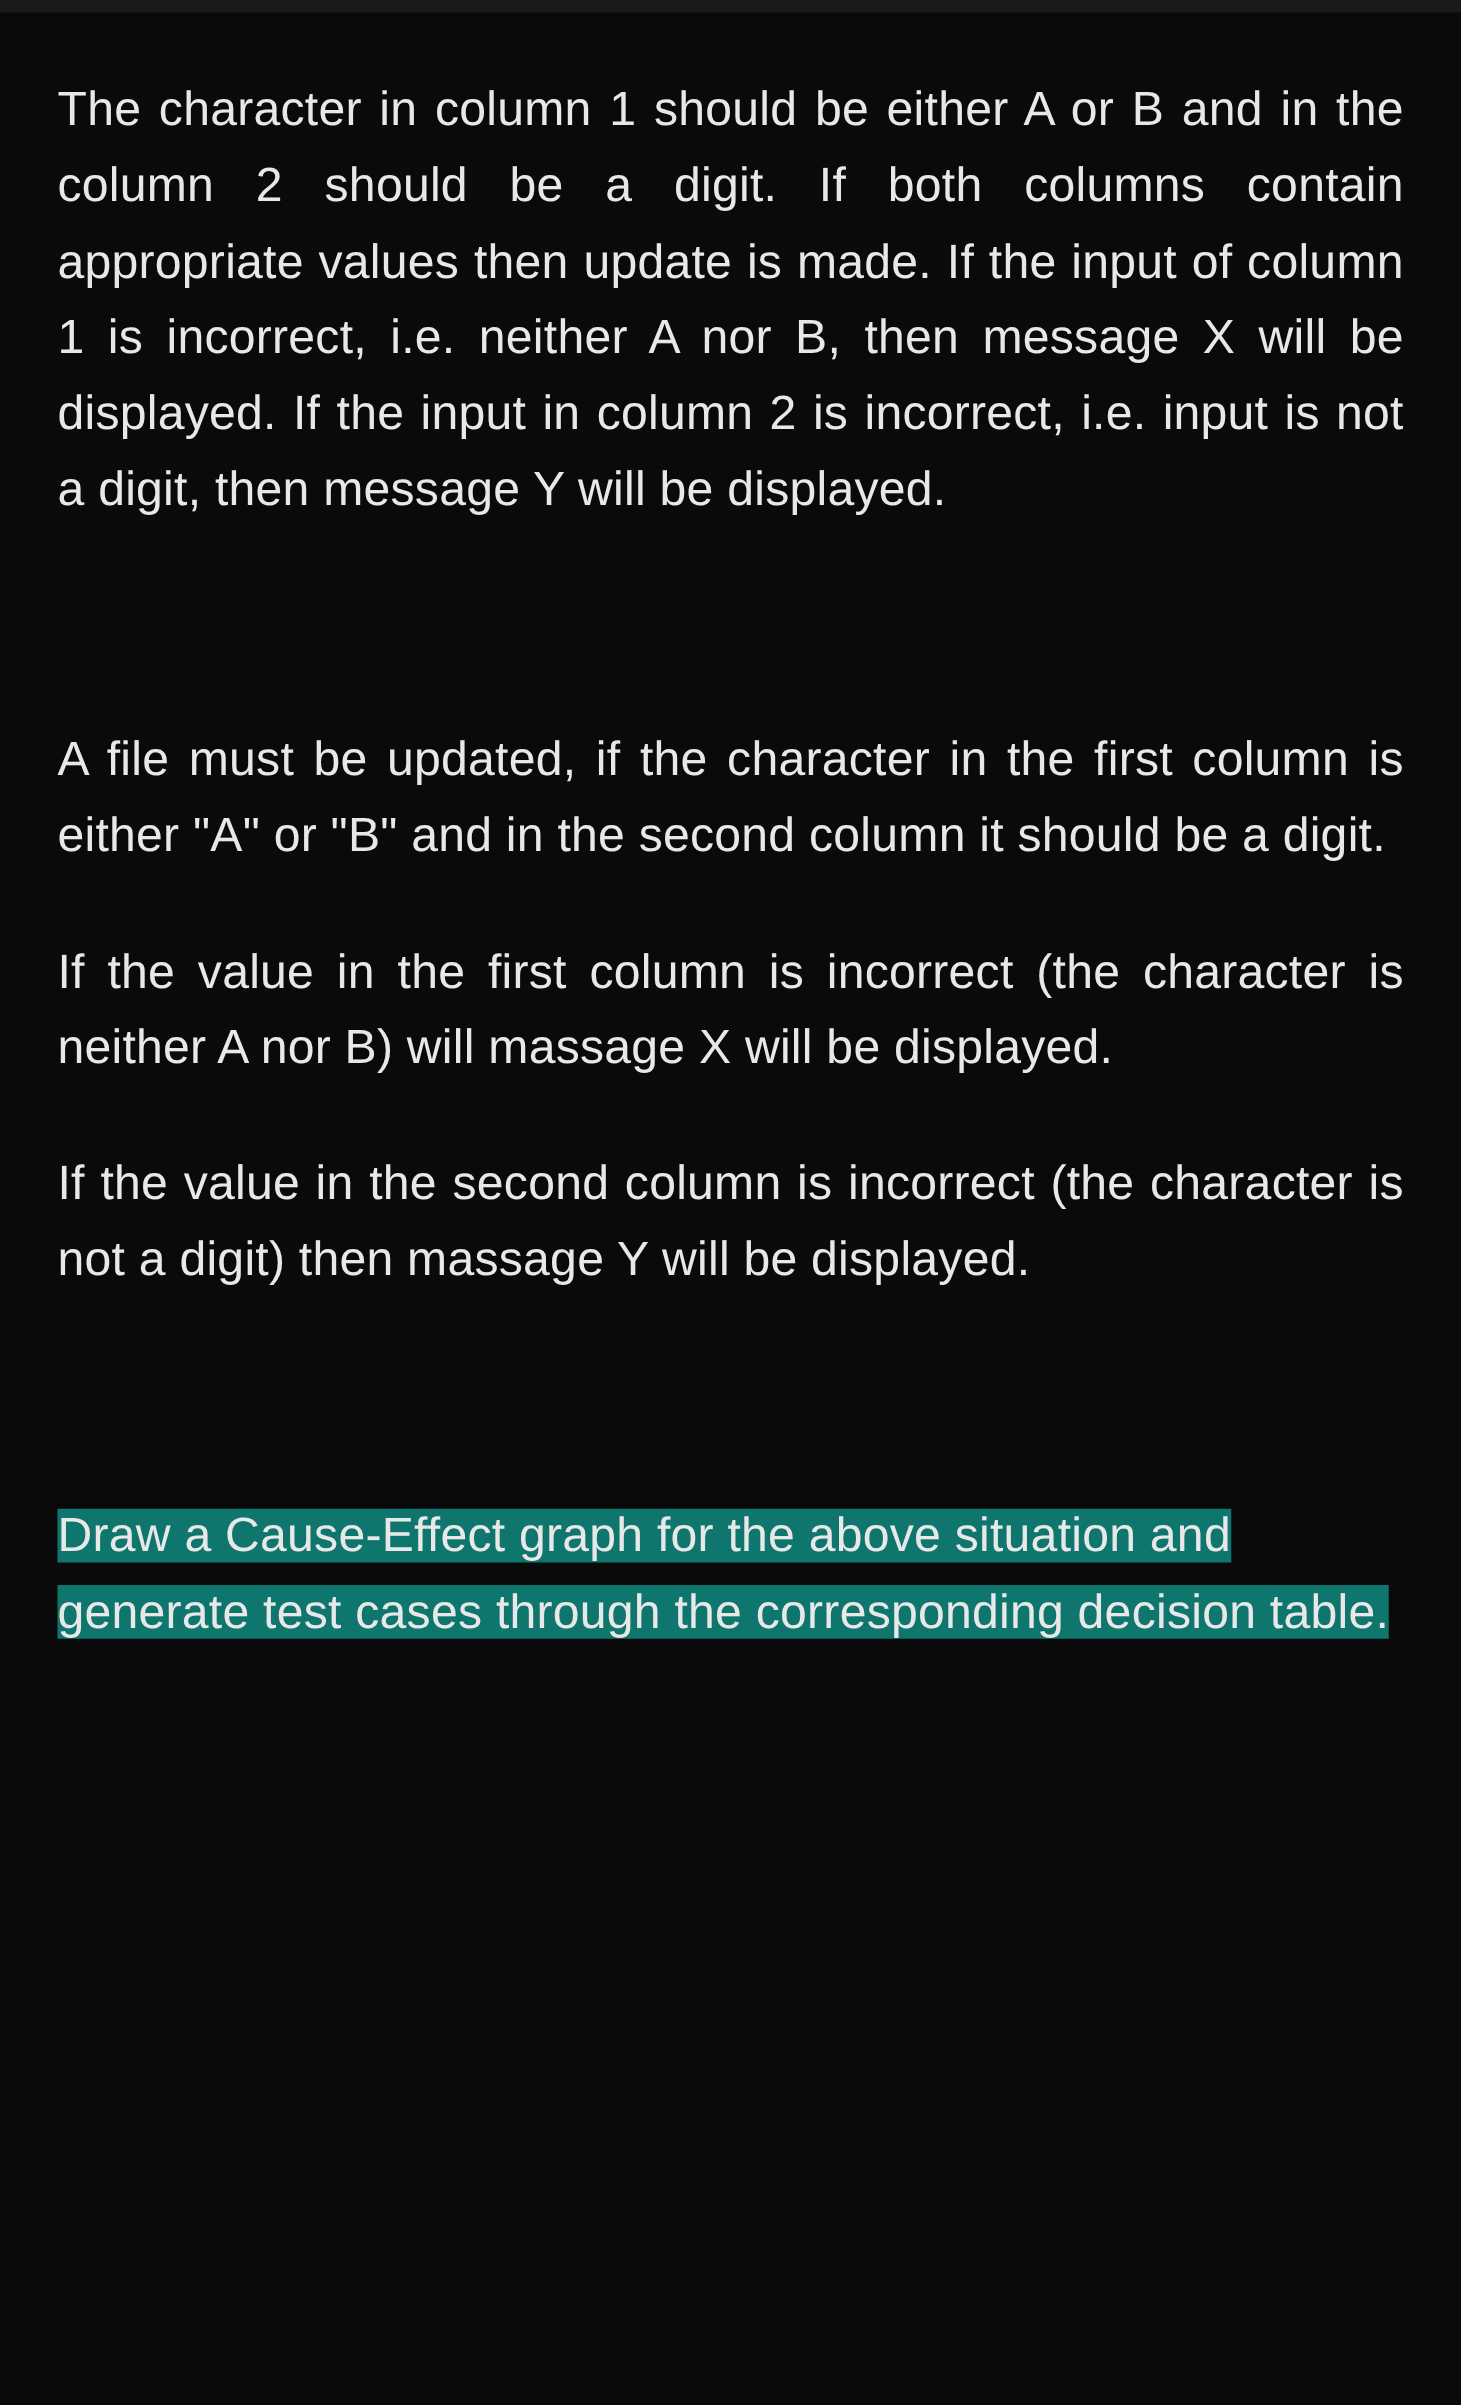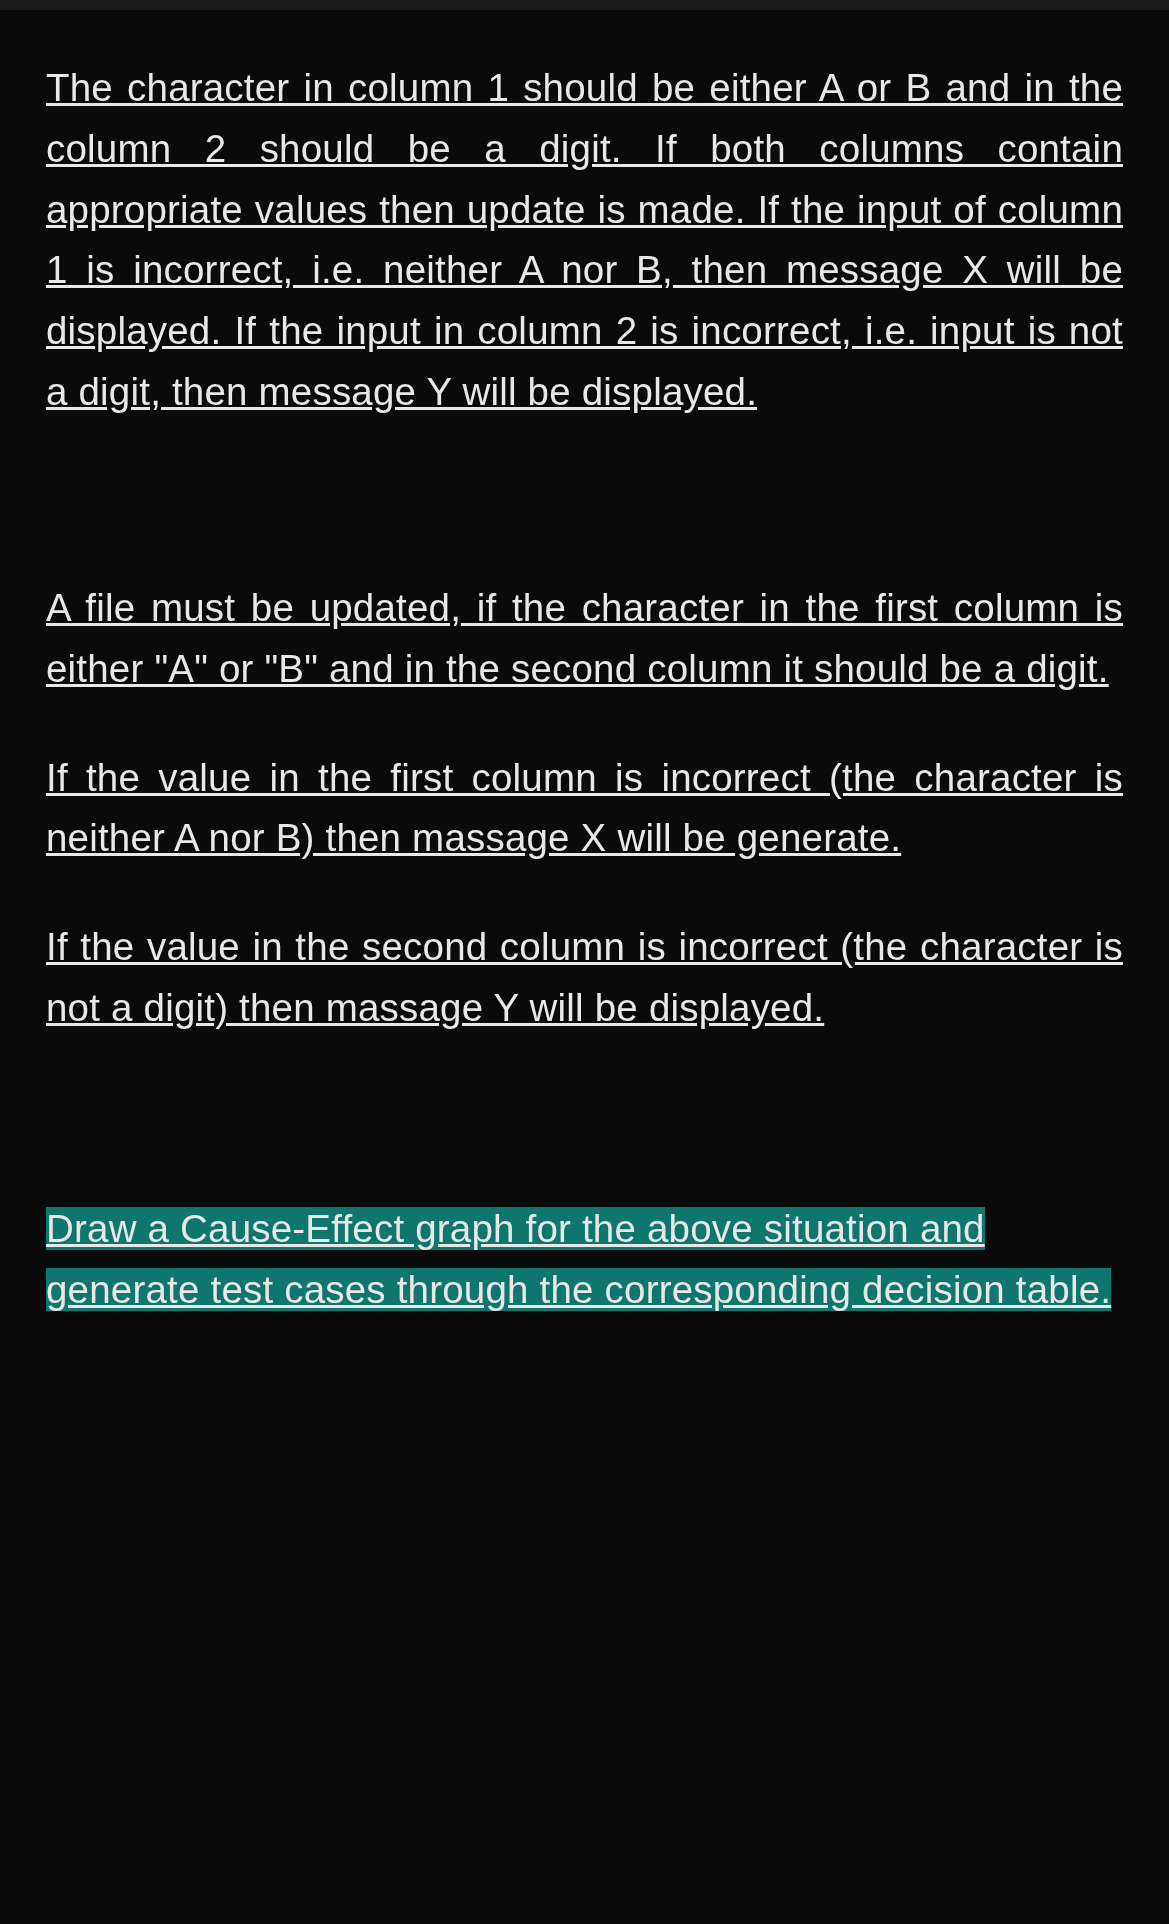--- a/index.html
+++ b/index.html
@@ -15,21 +15,20 @@
       min-height: 1924px;
       padding: 0;
     }
     .top-bar {
       width: 100%;
       height: 10px;
       background-color: #1a1a1a;
     }
     .content {
       padding: 48px 46px 48px 46px;
-      text-decoration: underline;
     }
     .paragraph {
       font-size: 38.5px;
       line-height: 1.58;
       text-align: justify;
       text-justify: inter-word;
       margin-bottom: 0;
       font-weight: 400;
       letter-spacing: 0.2px;
     }
@@ -65,21 +64,21 @@
 
 <div class="content">
   <p class="paragraph">The character in column 1 should be either A or B and in the column 2 should be a digit. If both columns contain appropriate values then update is made. If the input of column 1 is incorrect, i.e. neither A nor B, then message X will be displayed. If the input in column 2 is incorrect, i.e. input is not a digit, then message Y will be displayed.</p>
 
   <div class="spacer-large"></div>
 
   <p class="paragraph">A file must be updated, if the character in the first column is either "A" or "B" and in the second column it should be a digit.</p>
 
   <div class="spacer-medium"></div>
 
-  <p class="paragraph">If the value in the first column is incorrect (the character is neither A nor B) then massage X will be generate.</p>
+  <p class="paragraph">If the value in the first column is incorrect (the character is neither A nor B) will massage X will be displayed.</p>
 
   <div class="spacer-small"></div>
 
   <p class="paragraph">If the value in the second column is incorrect (the character is not a digit) then massage Y will be displayed.</p>
 
   <div class="spacer-before-task"></div>
 
   <p class="task-line"><span>Draw a Cause-Effect graph for the above situation and generate test cases through the corresponding decision table.</span></p>
 </div>
 

